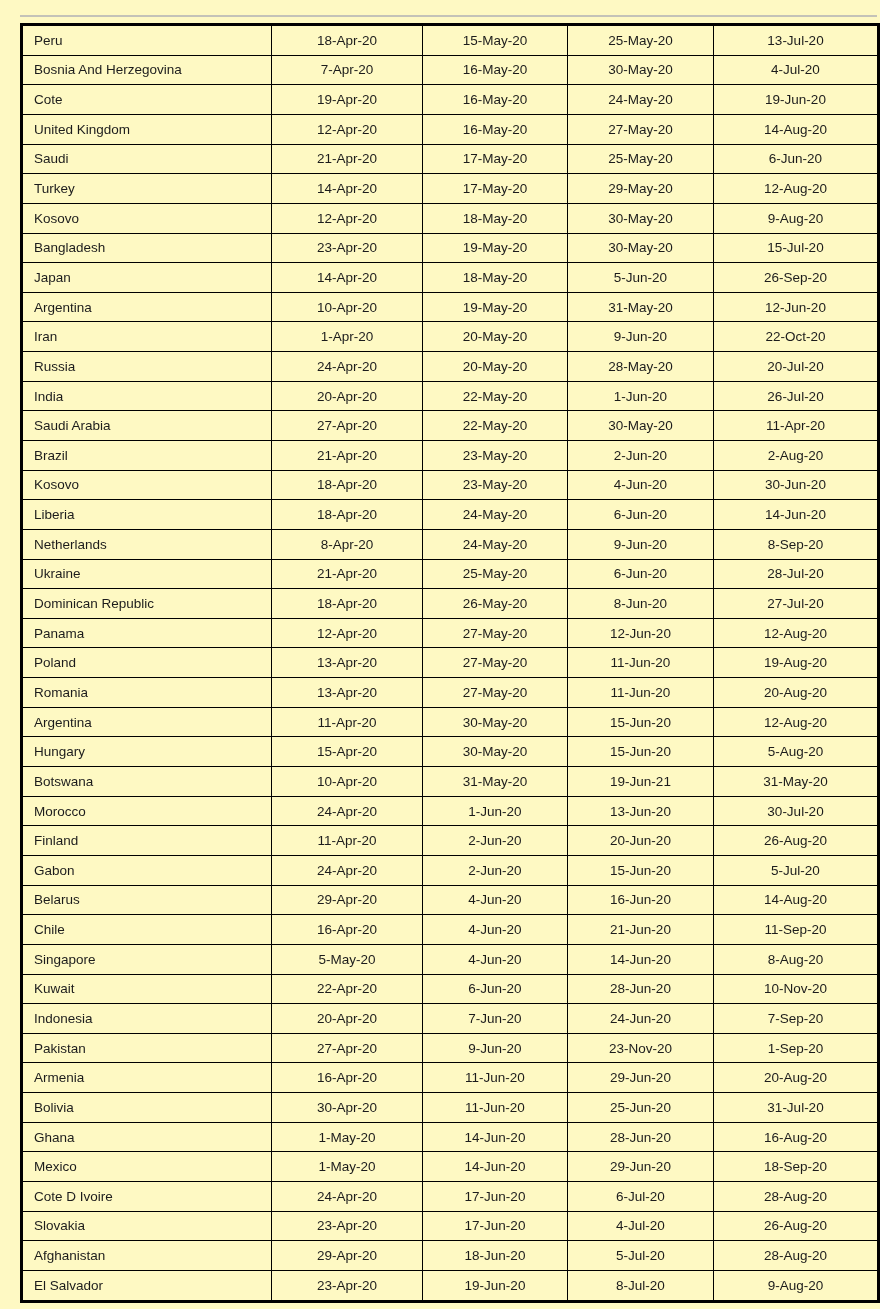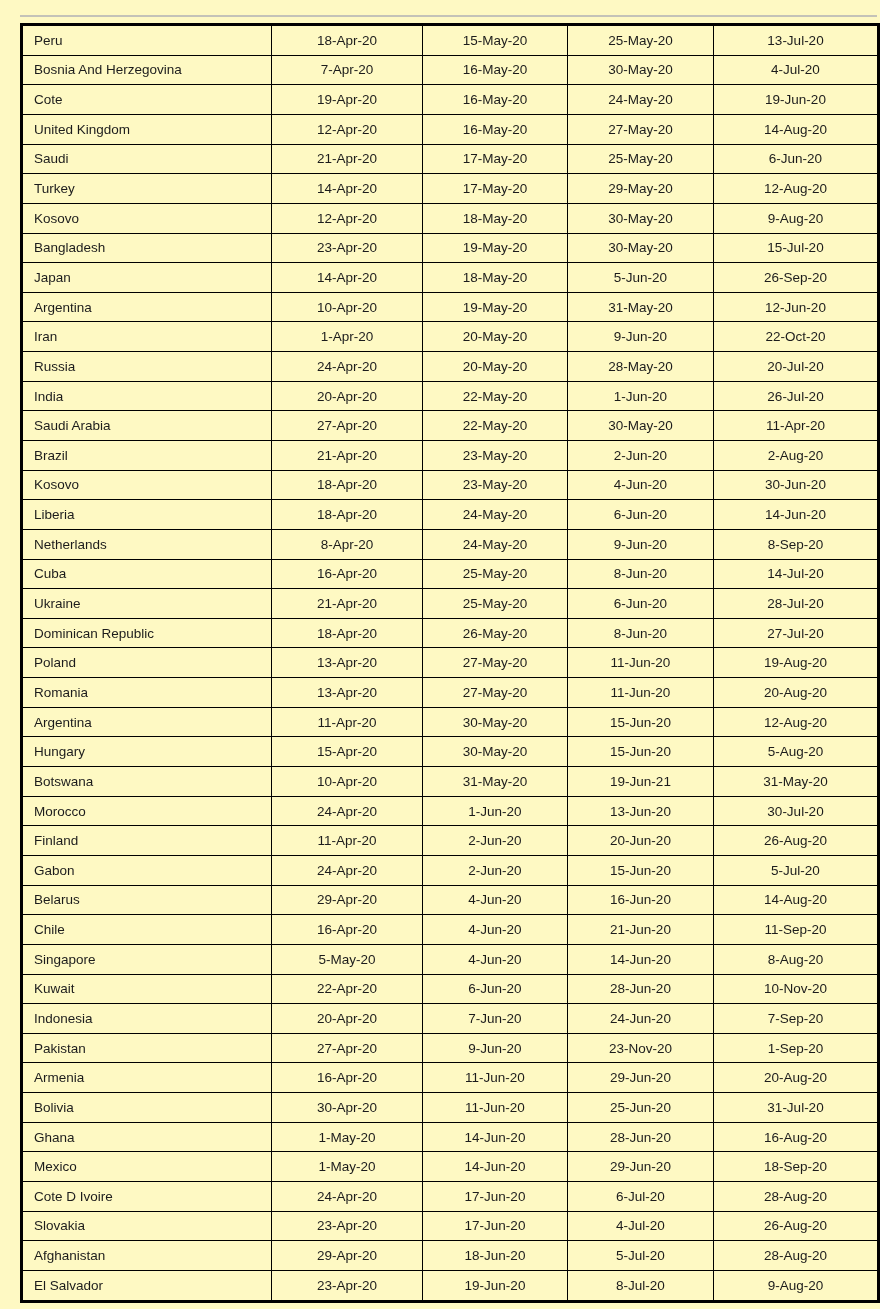--- a/index.html
+++ b/index.html
@@ -192,41 +192,41 @@
           <td class="date">14-Jun-20</td>
         </tr>
         <tr>
           <td class="country">Netherlands</td>
           <td class="date">8-Apr-20</td>
           <td class="date">24-May-20</td>
           <td class="date">9-Jun-20</td>
           <td class="date">8-Sep-20</td>
         </tr>
         <tr>
-          <td class="country">Cuba</td>
-          <td class="date">16-Apr-20</td>
-          <td class="date">25-May-20</td>
-          <td class="date">8-Jun-20</td>
-          <td class="date">14-Jul-20</td>
-        </tr>
-        <tr>
           <td class="country">Ukraine</td>
           <td class="date">21-Apr-20</td>
           <td class="date">25-May-20</td>
           <td class="date">6-Jun-20</td>
           <td class="date">28-Jul-20</td>
         </tr>
         <tr>
           <td class="country">Dominican Republic</td>
           <td class="date">18-Apr-20</td>
           <td class="date">26-May-20</td>
           <td class="date">8-Jun-20</td>
           <td class="date">27-Jul-20</td>
         </tr>
         <tr>
+          <td class="country">Panama</td>
+          <td class="date">12-Apr-20</td>
+          <td class="date">27-May-20</td>
+          <td class="date">12-Jun-20</td>
+          <td class="date">12-Aug-20</td>
+        </tr>
+        <tr>
           <td class="country">Poland</td>
           <td class="date">13-Apr-20</td>
           <td class="date">27-May-20</td>
           <td class="date">11-Jun-20</td>
           <td class="date">19-Aug-20</td>
         </tr>
         <tr>
           <td class="country">Romania</td>
           <td class="date">13-Apr-20</td>
           <td class="date">27-May-20</td>

